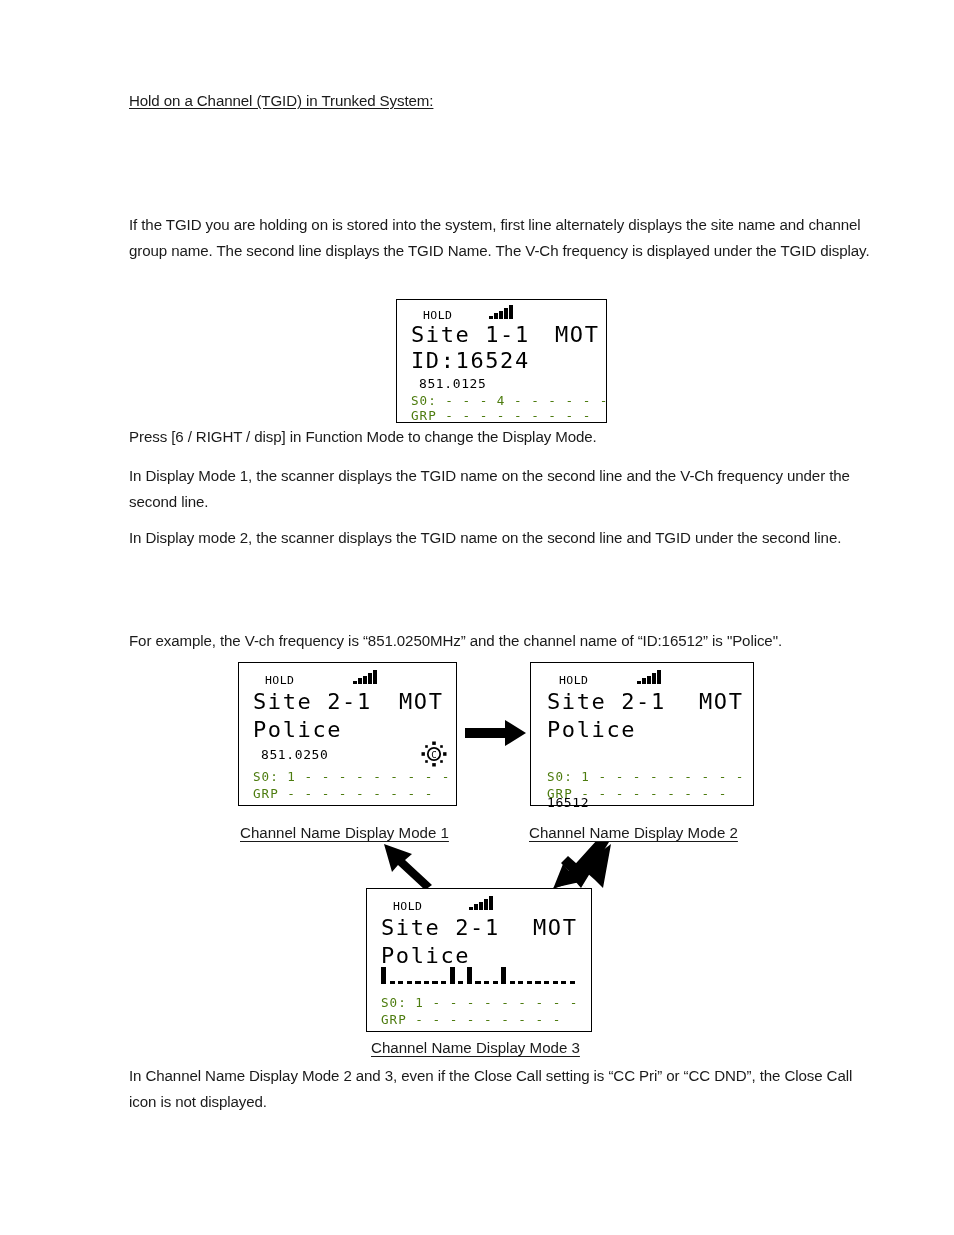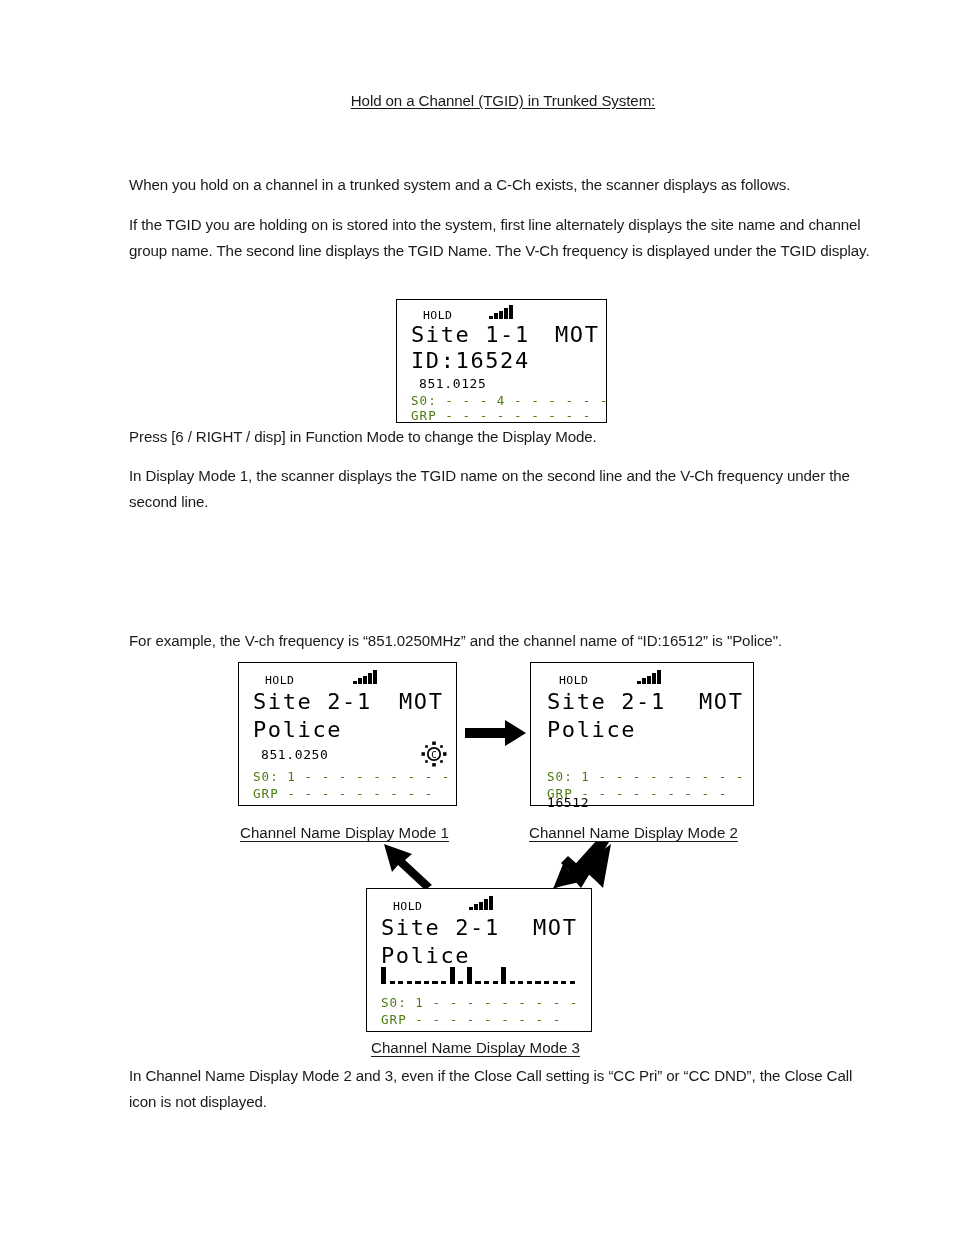--- a/index.html
+++ b/index.html
@@ -26,21 +26,20 @@
     left: 129px;
     width: 748px;
     font-size: 15.1px;
     line-height: 25.5px;
     color: #1a1a1a;
     letter-spacing: -0.1px;
   }
   .heading-underline {
     text-decoration: underline;
     text-underline-offset: 2px;
-    text-align: center;
   }
   
   .lcd {
     position: absolute;
     background: #ffffff;
     border: 1.6px solid #000000;
     box-sizing: border-box;
     font-family: "DejaVu Sans Mono", monospace;
   }
   .lcd-hold {
@@ -144,21 +143,20 @@
   }
 </style>
 </head>
 <body>
 
 <div class="page">
 
   <div class="body-text heading-underline" style="top:88px;">Hold on a Channel (TGID) in Trunked System:</div>
 
 
-  <div class="body-text" style="top:172px;">When you hold on a channel in a trunked system and a C-Ch exists, the scanner displays as follows.</div>
 
   <div class="body-text" style="top:212px;">If the TGID you are holding on is stored into the system, first line alternately displays the site name and channel group name. The second line displays the TGID Name. The V-Ch frequency is displayed under the TGID display.</div>
 
   <div class="lcd" style="left:396px; top:299px; width:211px; height:124px;">
 
     <div class="lcd-hold" style="left:26px; top:8px;">HOLD</div>
 
     <div class="signal" style="left:92px; top:5px;">
       <i></i>
         <i></i>
@@ -177,20 +175,21 @@
 
     <div class="lcd-row" style="left:14px; top:93px;">S0: - - - 4 - - - - - -</div>
 
     <div class="lcd-row" style="left:14px; top:108px;">GRP - - - - - - - - -</div>
   </div>
 
   <div class="body-text" style="top:424px;">Press [6 / RIGHT / disp] in Function Mode to change the Display Mode.</div>
 
   <div class="body-text" style="top:463px;">In Display Mode 1, the scanner displays the TGID name on the second line and the V-Ch frequency under the second line.</div>
 
+  <div class="body-text" style="top:525px;">In Display mode 2, the scanner displays the TGID name on the second line and TGID under the second line.</div>
 
 
   <div class="body-text" style="top:628px;">For example, the V-ch frequency is “851.0250MHz” and the channel name of “ID:16512” is "Police".</div>
 
   <div class="lcd" style="left:238px; top:662px; width:219px; height:144px;">
 
     <div class="lcd-hold" style="left:26px; top:10px;">HOLD</div>
 
     <div class="signal" style="left:114px; top:7px;">
       <i></i>

